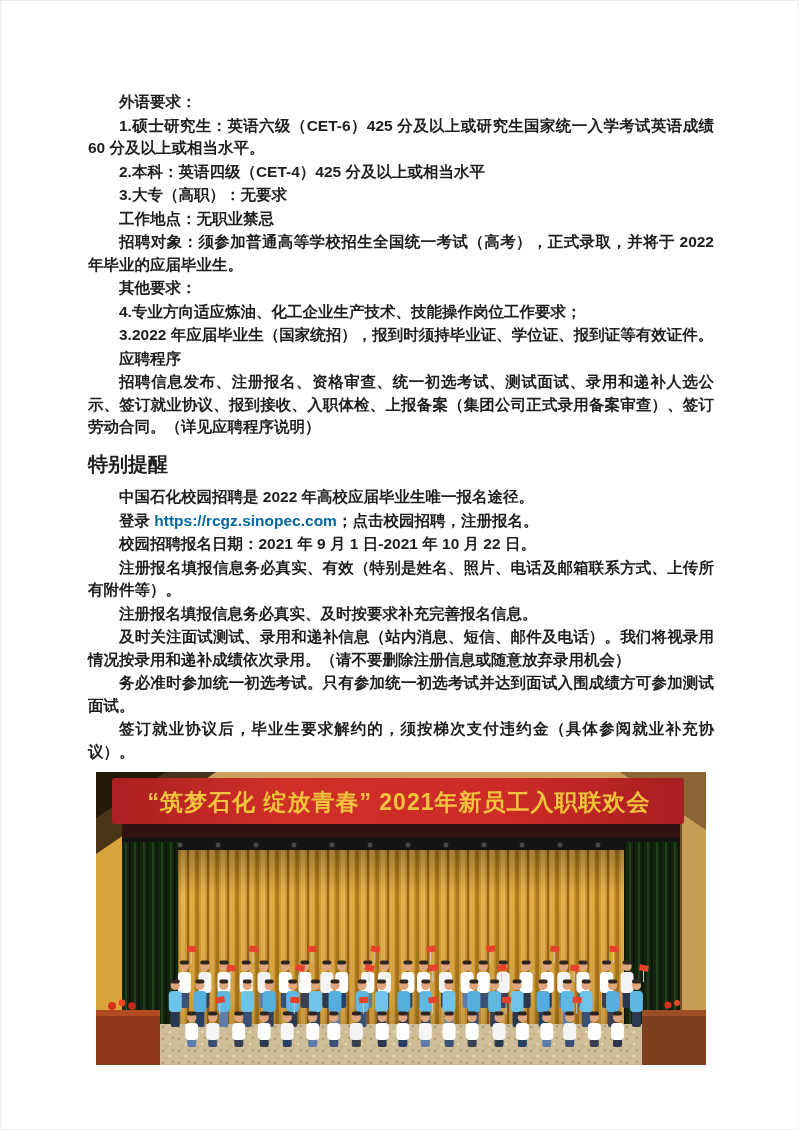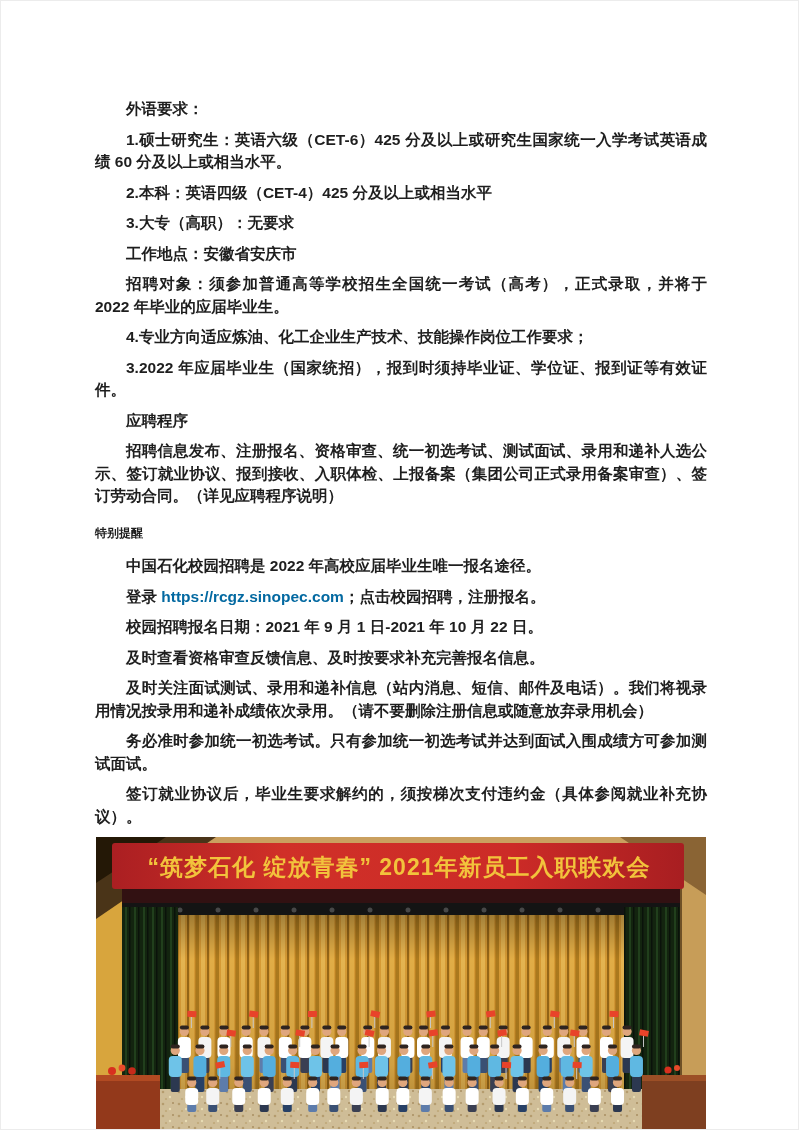--- a/index.html
+++ b/index.html
@@ -15,25 +15,25 @@
   .doc{
     position:absolute;
     left:86px;top:89px;
     width:628px;
     color:#1e1e1e;
     font-size:15.5px;
     line-height:22.5px;
     font-weight:600;
     text-align:justify;
   }
-  .doc p{margin:8px;}
+  .doc p{margin:1px;}
   .ind{text-indent:31px;}
   .sec-gap{margin-top:14px;}
   .special-heading{
-    font-size:12px;
+    font-size:20px;
     font-weight:700;
     margin-top:14px !important;
     margin-bottom:11px !important;
     text-indent:0;
   }
   .url{color:#0369a1;font-weight:700;}
   
   .photo-wrap{
     margin:9px 0 0 9px;
     width:728px;height:293px;
@@ -50,34 +50,36 @@
 </head>
 <body>
 
 <div class="page">
   <div class="doc">
 
     <p class="ind">外语要求：</p>
     <p class="ind">1.硕士研究生：英语六级（CET-6）425 分及以上或研究生国家统一入学考试英语成绩 60 分及以上或相当水平。</p>
     <p class="ind">2.本科：英语四级（CET-4）425 分及以上或相当水平</p>
     <p class="ind">3.大专（高职）：无要求</p>
-    <p class="ind">工作地点：安徽省安庆市</p>
+    <p class="ind">工作地点：无职业禁忌</p>
     <p class="ind">招聘对象：须参加普通高等学校招生全国统一考试（高考），正式录取，并将于 2022 年毕业的应届毕业生。</p>
+    <p class="ind">其他要求：</p>
     <p class="ind">4.专业方向适应炼油、化工企业生产技术、技能操作岗位工作要求；</p>
     <p class="ind">3.2022 年应届毕业生（国家统招），报到时须持毕业证、学位证、报到证等有效证件。</p>
 
     <p class="ind sec-gap">应聘程序</p>
     <p class="ind">招聘信息发布、注册报名、资格审查、统一初选考试、测试面试、录用和递补人选公示、签订就业协议、报到接收、入职体检、上报备案（集团公司正式录用备案审查）、签订劳动合同。（详见应聘程序说明）</p>
 
     <p class="special-heading">特别提醒</p>
 
     <p class="ind">中国石化校园招聘是 2022 年高校应届毕业生唯一报名途径。</p>
     <p class="ind"><span>登录 </span><span class="url">https://rcgz.sinopec.com</span><span>；点击校园招聘，注册报名。</span></p>
     <p class="ind">校园招聘报名日期：2021 年 9 月 1 日-2021 年 10 月 22 日。</p>
-    <p class="ind">及时查看资格审查反馈信息、及时按要求补充完善报名信息。</p>
+    <p class="ind">注册报名填报信息务必真实、有效（特别是姓名、照片、电话及邮箱联系方式、上传所有附件等）。</p>
+    <p class="ind">注册报名填报信息务必真实、及时按要求补充完善报名信息。</p>
     <p class="ind">及时关注面试测试、录用和递补信息（站内消息、短信、邮件及电话）。我们将视录用情况按录用和递补成绩依次录用。（请不要删除注册信息或随意放弃录用机会）</p>
     <p class="ind">务必准时参加统一初选考试。只有参加统一初选考试并达到面试入围成绩方可参加测试面试。</p>
     <p class="ind">签订就业协议后，毕业生要求解约的，须按梯次支付违约金（具体参阅就业补充协议）。</p>
 
     <div class="photo-wrap">
       <svg width="610" height="293" viewBox="0 0 610 293" xmlns="http://www.w3.org/2000/svg">
         <defs>
           <pattern id="goldPat" width="20" height="20" patternUnits="userSpaceOnUse">
             <rect width="20" height="20" fill="#e2a338"></rect>
             <rect x="0" width="3" height="20" fill="#b5801f"></rect>

